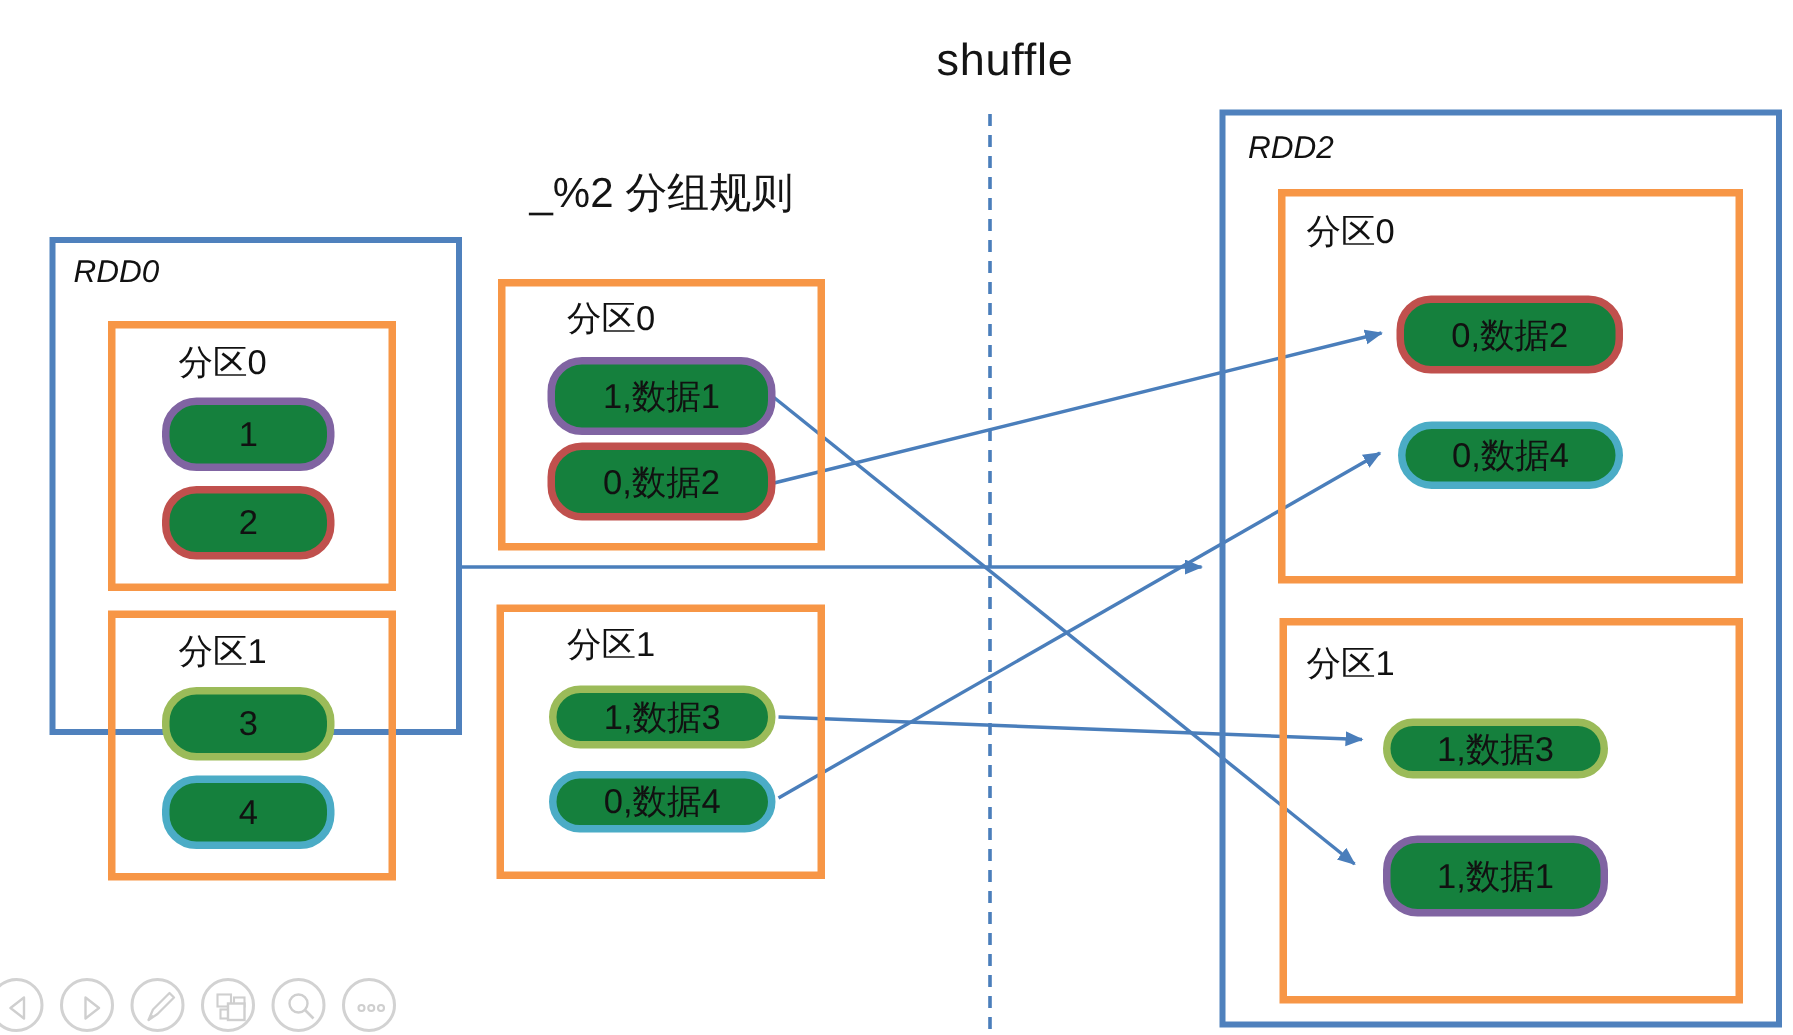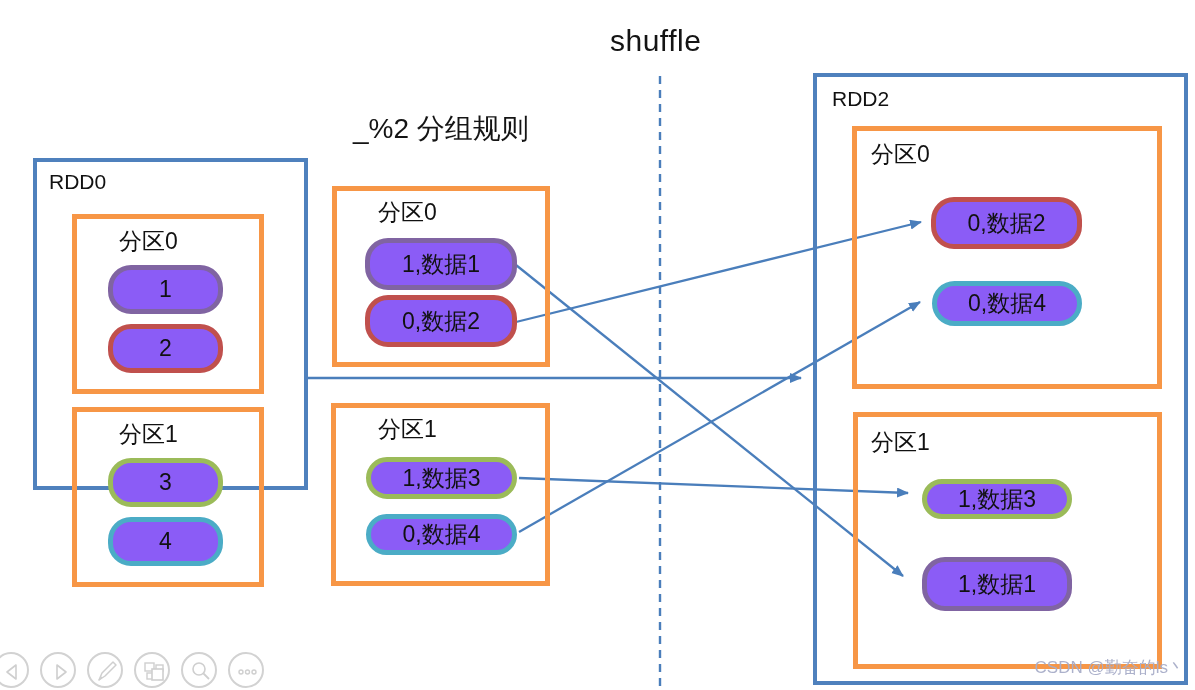--- a/index.html
+++ b/index.html
@@ -4,29 +4,29 @@
 <style>
   * { margin:0; padding:0; box-sizing:border-box; }
   html,body { background:#ffffff; }
   #canvas {
     position:relative; width:1195px; height:690px; overflow:hidden;
     background:#ffffff; font-family:"Liberation Sans", sans-serif; color:#111;
   }
   .abs { position:absolute; }
   #overlay { position:absolute; left:0; top:0; width:1195px; height:690px; pointer-events:none; }
 
-  .page-title { left:610px; top:24px; width:120px; text-align:left;
+  .page-title { left:610px; top:24px; width:120px; text-align:center;
     font-size:30px; color:#141414; letter-spacing:0.5px; }
   .rule-title { left:353px; top:110px; font-size:28px; color:#141414; }
 
   .rdd { border:4px solid #4F81BD; background:transparent; }
-  .rdd-label { font-size:21px; color:#111; position:absolute; left:12px; top:8px; }
+  .rdd-label { font-size:21px; color:#111; position:absolute; left:12px; top:8px;font-style:italic; }
   .partition { border:5px solid #f9a8d4; background:transparent; }
   .part-label { position:absolute; font-size:23px; color:#111; }
-  .item { position:absolute; border:5px solid #888; border-radius:23px; background:#8b5cf6;
+  .item { position:absolute; border:5px solid #888; border-radius:23px; background:#15803d;
     display:flex; align-items:center; justify-content:center; font-size:23px; color:#111; }
 
   .toolbar-btn { position:absolute; width:36px; height:36px; border:2px solid #d2d2d2;
     border-radius:50%; background:#fff; }
   .toolbar-btn svg { position:absolute; left:0; top:0; }
 
   .watermark { right:10px; top:656px; font-size:17px; color:rgba(168,173,200,0.95);
     z-index:20; white-space:nowrap; }
 </style>
 </head>
@@ -126,14 +126,13 @@
     </svg>
   </div>
   <div class="toolbar-btn" style="left:228px; top:652px;">
     <svg width="36" height="36" viewBox="0 0 36 36">
       <circle cx="11" cy="18" r="2" fill="none" stroke="#cfcfcf" stroke-width="1.4"></circle>
       <circle cx="17.5" cy="18" r="2" fill="none" stroke="#cfcfcf" stroke-width="1.4"></circle>
       <circle cx="24" cy="18" r="2" fill="none" stroke="#cfcfcf" stroke-width="1.4"></circle>
     </svg>
   </div>
 
-  <div class="abs watermark">CSDN @勤奋的ls丶</div>
 </div>
 
 </body></html>

